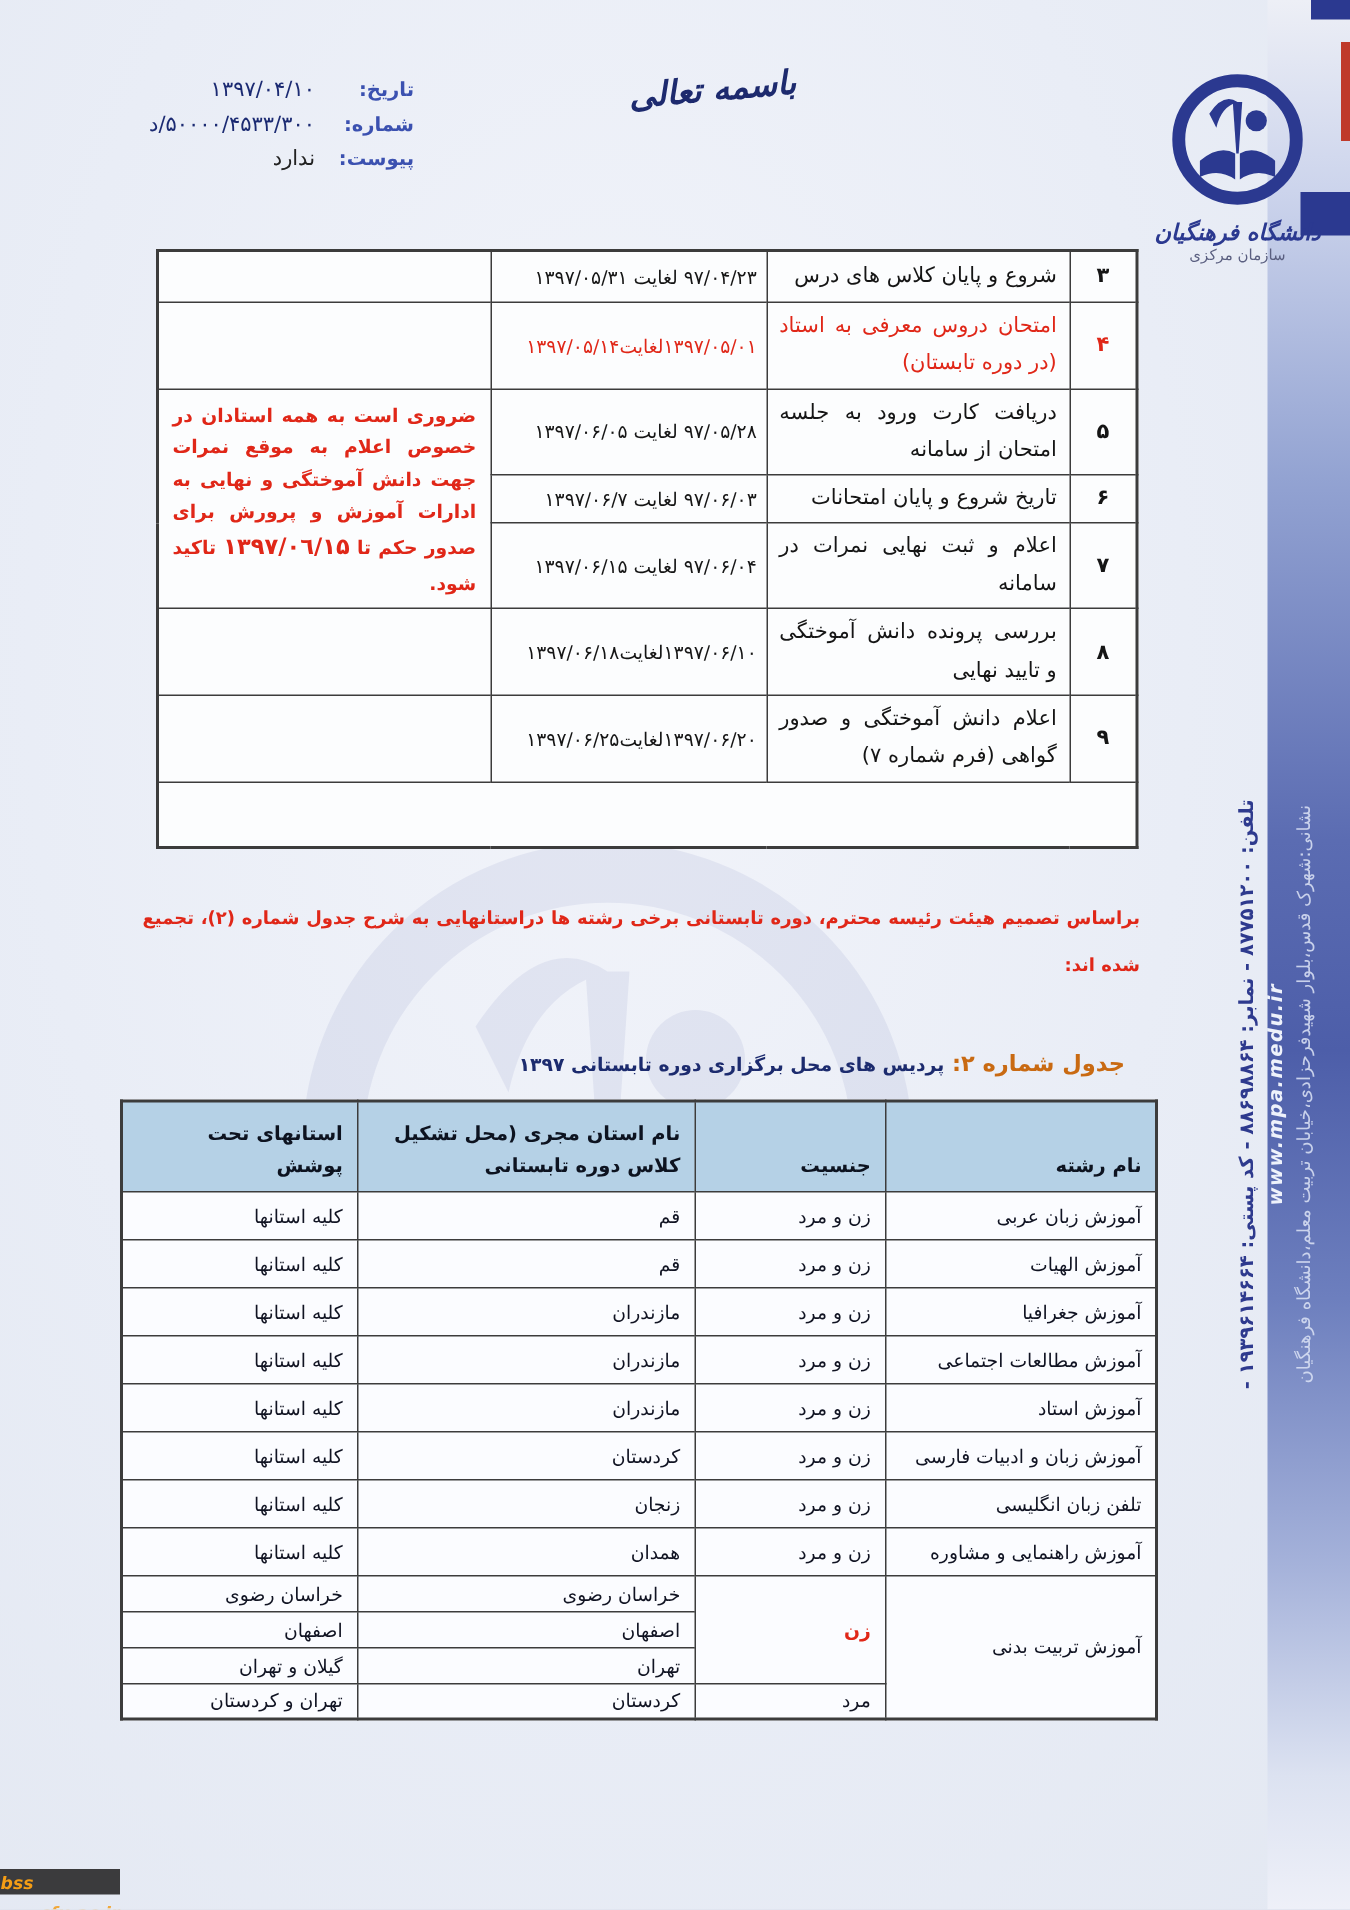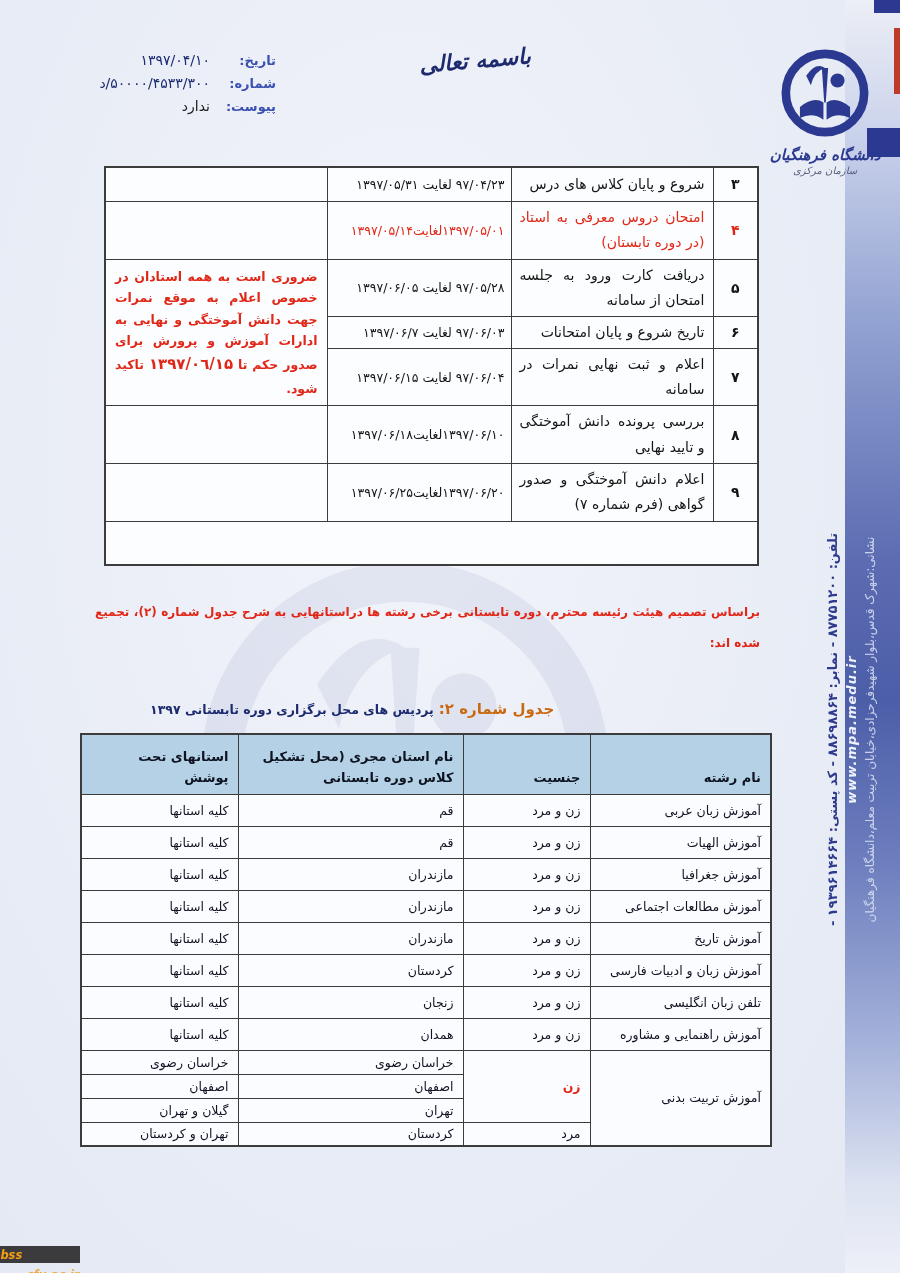--- a/index.html
+++ b/index.html
@@ -39,21 +39,21 @@
 
   .bismillah {
     position:absolute; left:400px; top:48px; width:150px; text-align:center;
     font-style:italic; font-weight:bold; color:#1d2a6e; font-size:22px;
     transform:rotate(-5deg);
   }
 
   .logo-block { position:absolute; left:768px; top:46px; width:114px; text-align:center; }
   .logo-emblem { width:94px; height:94px; }
   .logo-name { font-size:15px; font-weight:bold; font-style:italic; color:#2b3990; margin-top:2px; }
-  .logo-org  { font-size:10px; color:#5a5f80; font-style:italic; margin-top:1px; }
+  .logo-org  { font-size:10px; color:#5a5f80; margin-top:1px; }
 
   
   .watermark { position:absolute; left:185px; top:545px; width:440px; height:440px; opacity:0.07; pointer-events:none; }
 
   
   .t1 { position:absolute; top:166px; left:104px; width:653px; border-collapse:collapse;
         direction:rtl; table-layout:fixed; background:#fcfdfe; border:2px solid #3c3c3c; }
   .t1 td { border:1px solid #3c3c3c; font-size:14px; color:#151515; padding:3px 8px; vertical-align:middle; }
   .t1 td.no    { text-align:center; font-weight:bold; font-size:14px; }
   .t1 td.desc  { text-align:justify; line-height:1.8; }
@@ -61,21 +61,21 @@
   .t1 .red { color:#e02718; }
   .t1 td.note-cell { text-align:justify; color:#e02718; font-weight:bold;
         font-size:12.5px; line-height:1.72; padding:5px 9px; vertical-align:middle; }
   .note-bold { font-weight:bold; font-size:15px; }
 
   
   .para { position:absolute; top:597px; left:95px; width:665px; direction:rtl;
           text-align:justify; color:#e02718; font-weight:bold; font-size:12px; line-height:2.55; }
 
   
-  .t2title { position:absolute; top:699px; left:150px; width:600px; text-align:left; direction:rtl; }
+  .t2title { position:absolute; top:699px; left:150px; width:600px; text-align:right; direction:rtl; }
   .t2title .tb { color:#c96a12; font-size:15px; font-weight:bold; }
   .t2title .tr2 { color:#1c2b6e; font-size:12.5px; font-weight:bold; }
 
   
   .t2 { position:absolute; top:733px; left:80px; width:690px; border-collapse:collapse;
         direction:rtl; table-layout:fixed; background:#fbfcff; border:2px solid #3c3c3c; }
   .t2 th { background:#b5d1e6; border:1px solid #3c3c3c; font-size:13px; font-weight:bold;
            color:#0d1320; vertical-align:bottom; padding:5px 9px; text-align:right; line-height:1.6; }
   .t2 td { border:1px solid #3c3c3c; font-size:12.5px; padding:2px 9px; text-align:right;
            color:#101322; height:32px; vertical-align:middle; }
@@ -241,21 +241,21 @@
       <td>مازندران</td>
       <td>کلیه استانها</td>
     </tr>
     <tr>
       <td>آموزش مطالعات اجتماعی</td>
       <td>زن و مرد</td>
       <td>مازندران</td>
       <td>کلیه استانها</td>
     </tr>
     <tr>
-      <td>آموزش تاریخ</td>
+      <td>آموزش استاد</td>
       <td>زن و مرد</td>
       <td>مازندران</td>
       <td>کلیه استانها</td>
     </tr>
     <tr>
       <td>آموزش زبان و ادبیات فارسی</td>
       <td>زن و مرد</td>
       <td>کردستان</td>
       <td>کلیه استانها</td>
     </tr>

